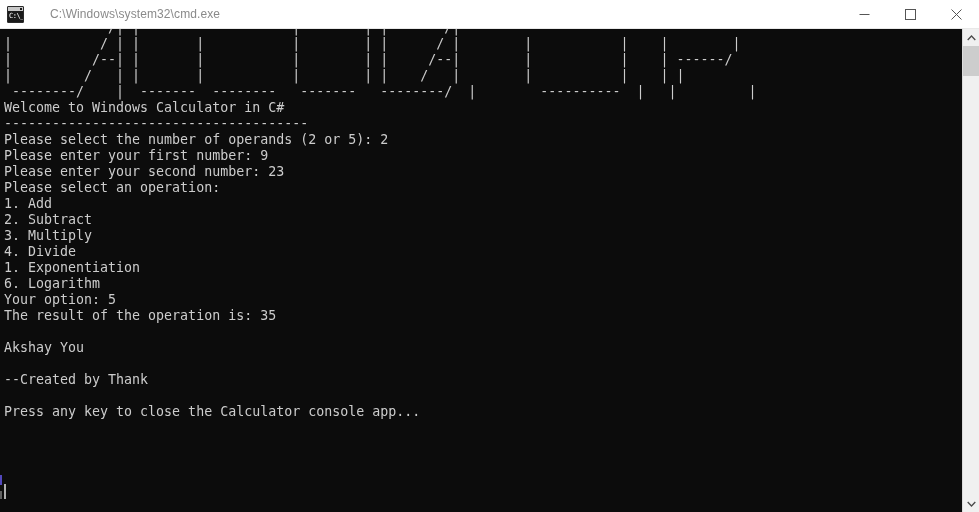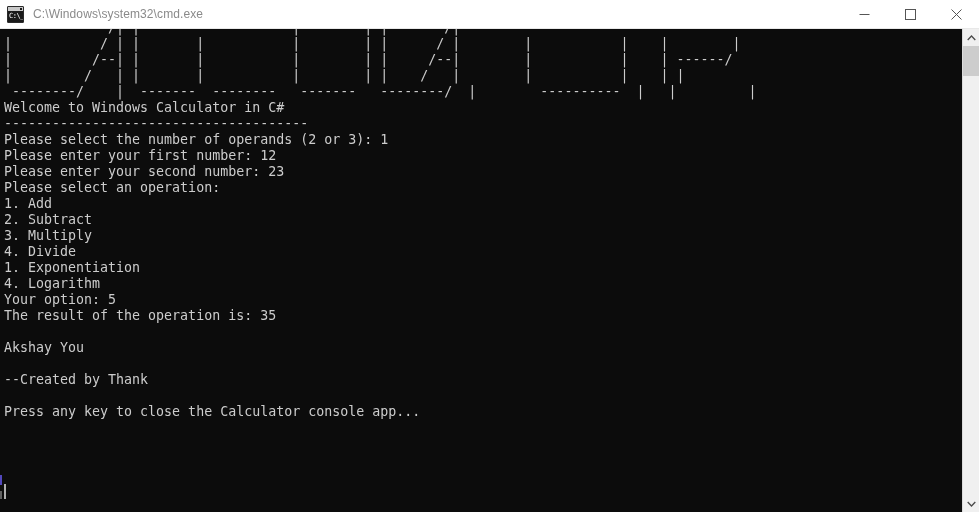--- a/index.html
+++ b/index.html
@@ -75,20 +75,21 @@
   }
   .title-text {
     font-size: 12px;
     color: #8a8a8a;
     font-family: "Liberation Sans", sans-serif;
     white-space: nowrap;
     overflow: hidden;
     text-overflow: ellipsis;
     flex: 1 1 auto;
     letter-spacing: 0.1px;
+    margin-left: 17px;
   }
   .win-controls {
     display: flex;
     flex: 0 0 auto;
     height: 29px;
   }
   .win-btn {
     width: 46px;
     height: 29px;
     display: flex;
@@ -237,30 +238,30 @@
   <div class="console-area">
 
     <div class="console-text">
       <pre class="screen"><span class="banner"> --------    /| |       --------    |        | |       /|  --------   ----------  ---------
 |           / | |       |           |        | |      / |        |           |    |        |
 |          /--| |       |           |        | |     /--|        |           |    | ------/
 |         /   | |       |           |        | |    /   |        |           |    | |
  --------/    |  -------  --------   -------   --------/  |        ----------  |   |         |</span>
 <span>Welcome to Windows Calculator in C#</span>
 <span>--------------------------------------</span>
-<span>Please select the number of operands (2 or 3): 1</span>
-<span>Please enter your first number: 12</span>
+<span>Please select the number of operands (2 or 5): 2</span>
+<span>Please enter your first number: 9</span>
 <span>Please enter your second number: 23</span>
 <span>Please select an operation:</span>
 <span>1. Add</span>
 <span>2. Subtract</span>
 <span>3. Multiply</span>
 <span>4. Divide</span>
 <span>1. Exponentiation</span>
-<span>4. Logarithm</span>
+<span>6. Logarithm</span>
 <span>Your option: 5</span>
 <span>The result of the operation is: 35</span>
 <span></span>
 <span>Akshay You</span>
 <span></span>
 <span>--Created by Thank</span>
 <span></span>
 <span>Press any key to close the Calculator console app...</span></pre>
       <div class="left-marker"></div>
       <div class="cursor-block"></div>

